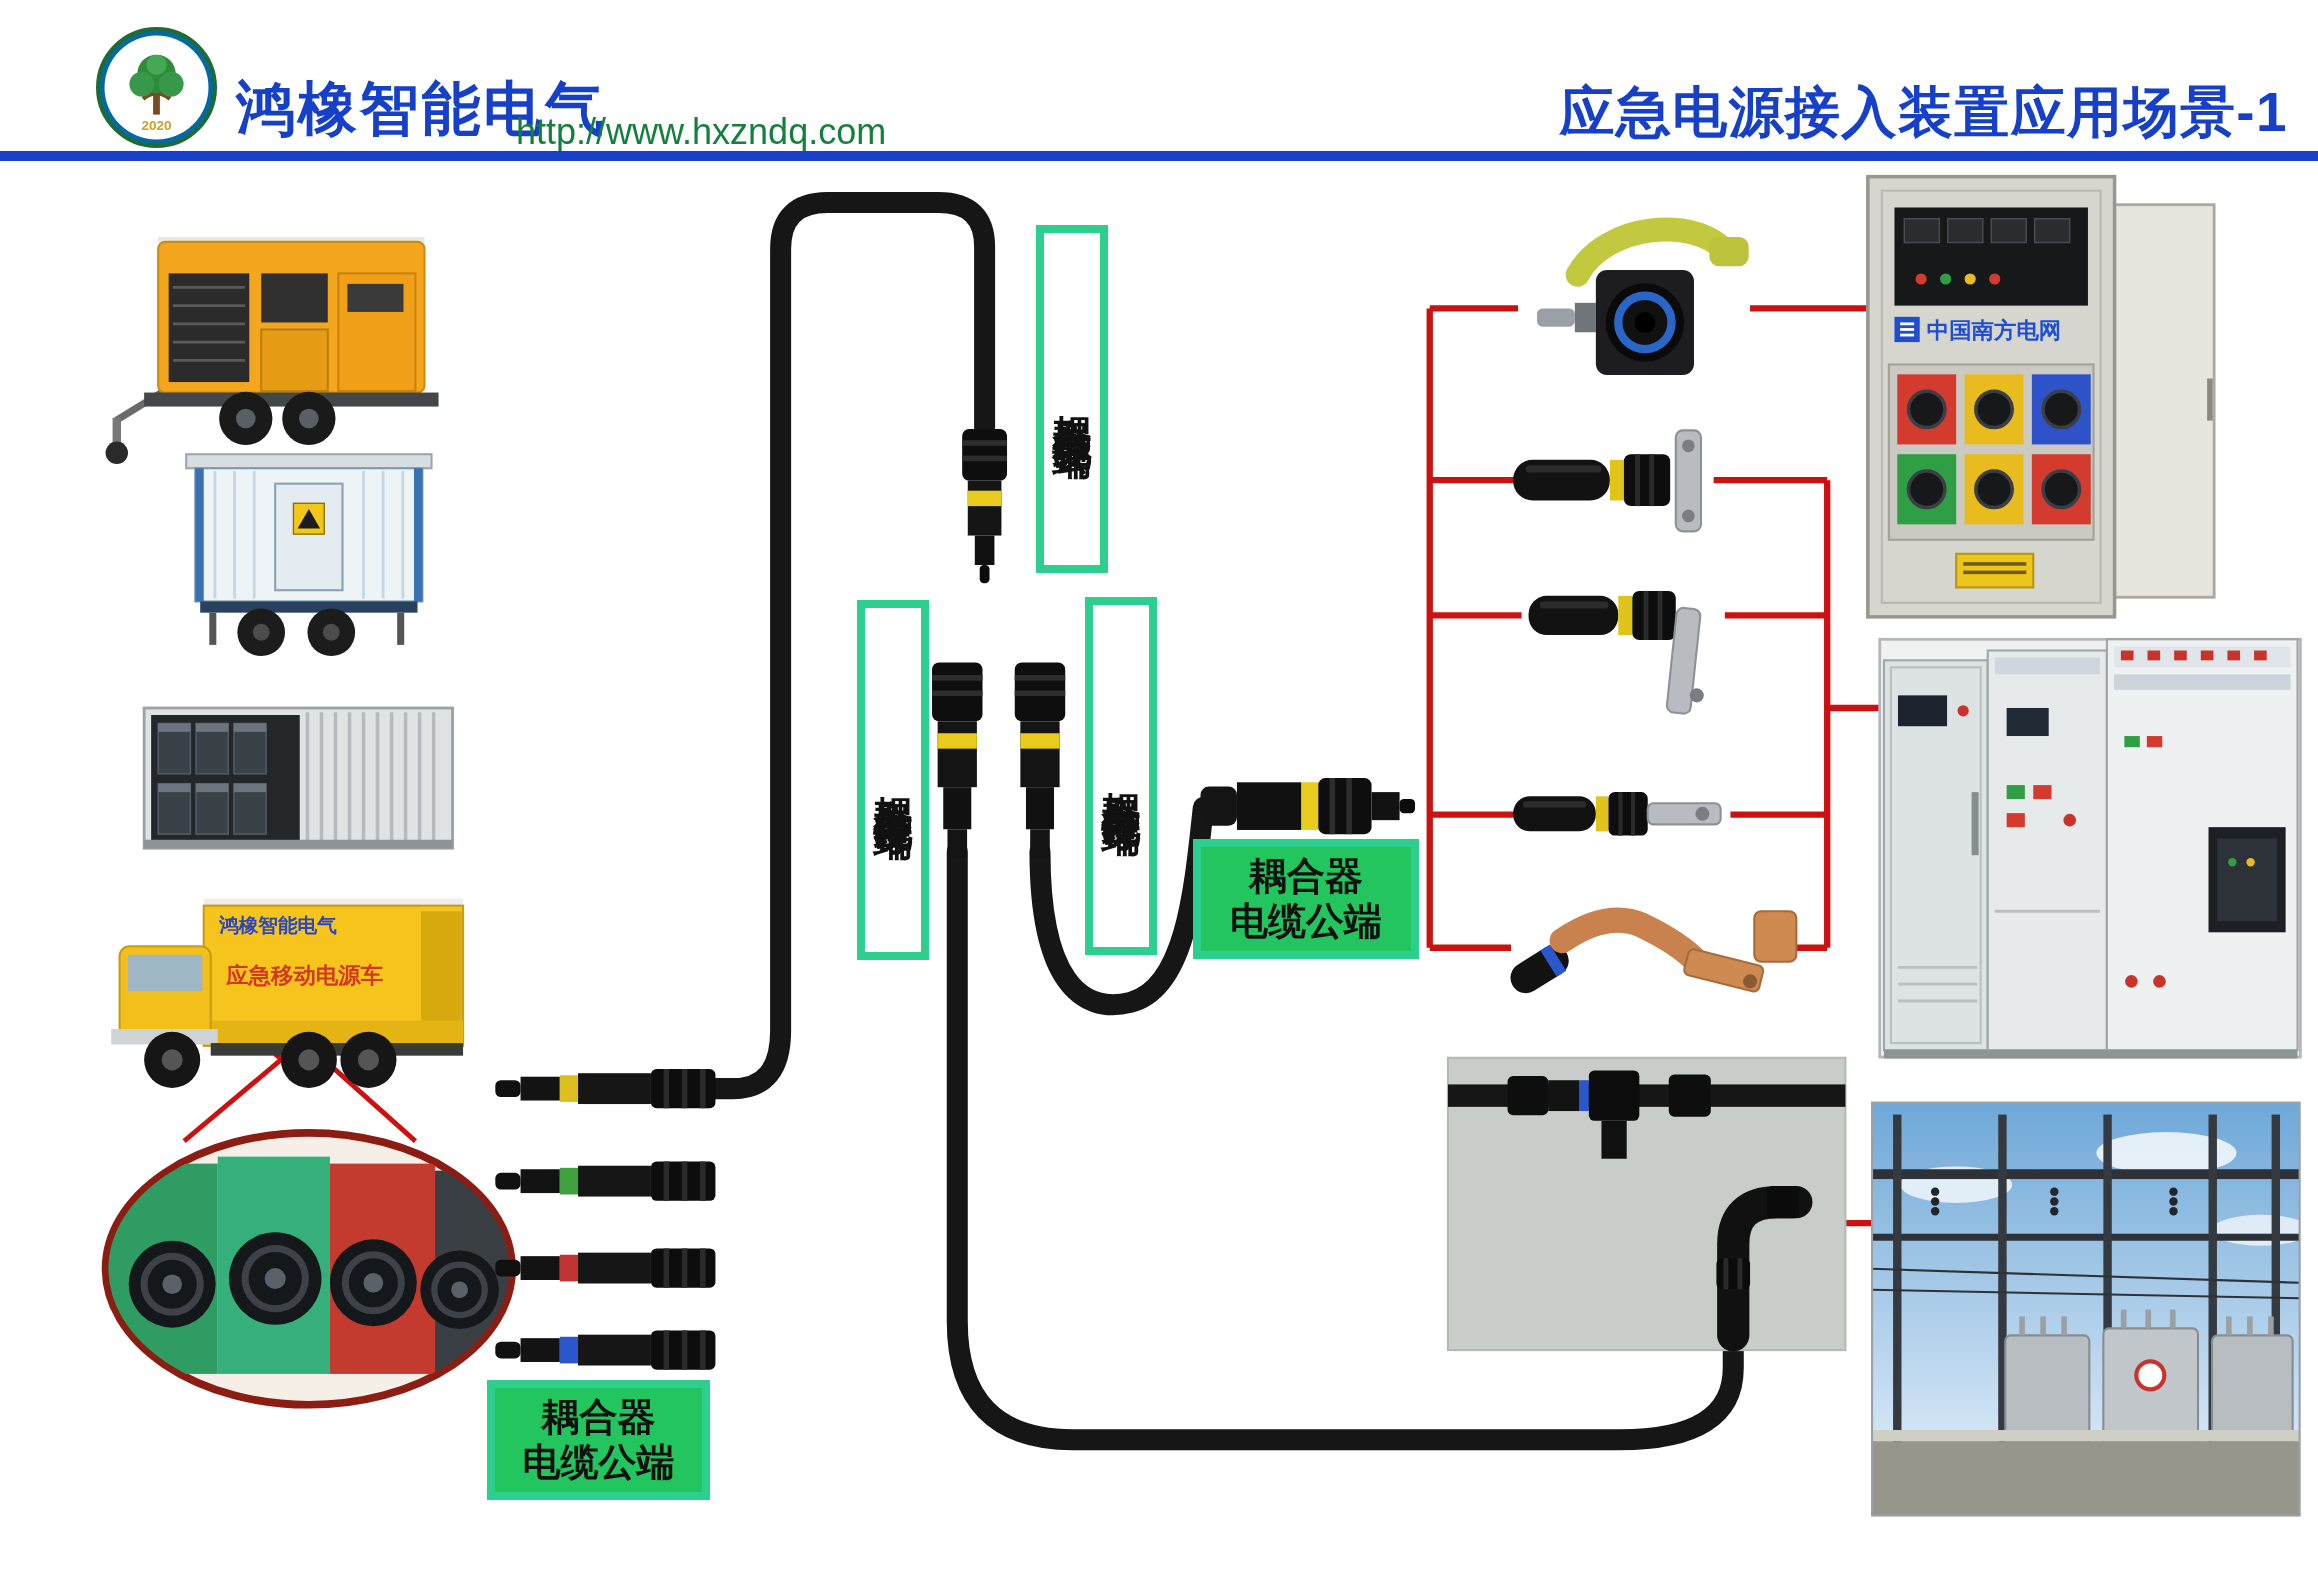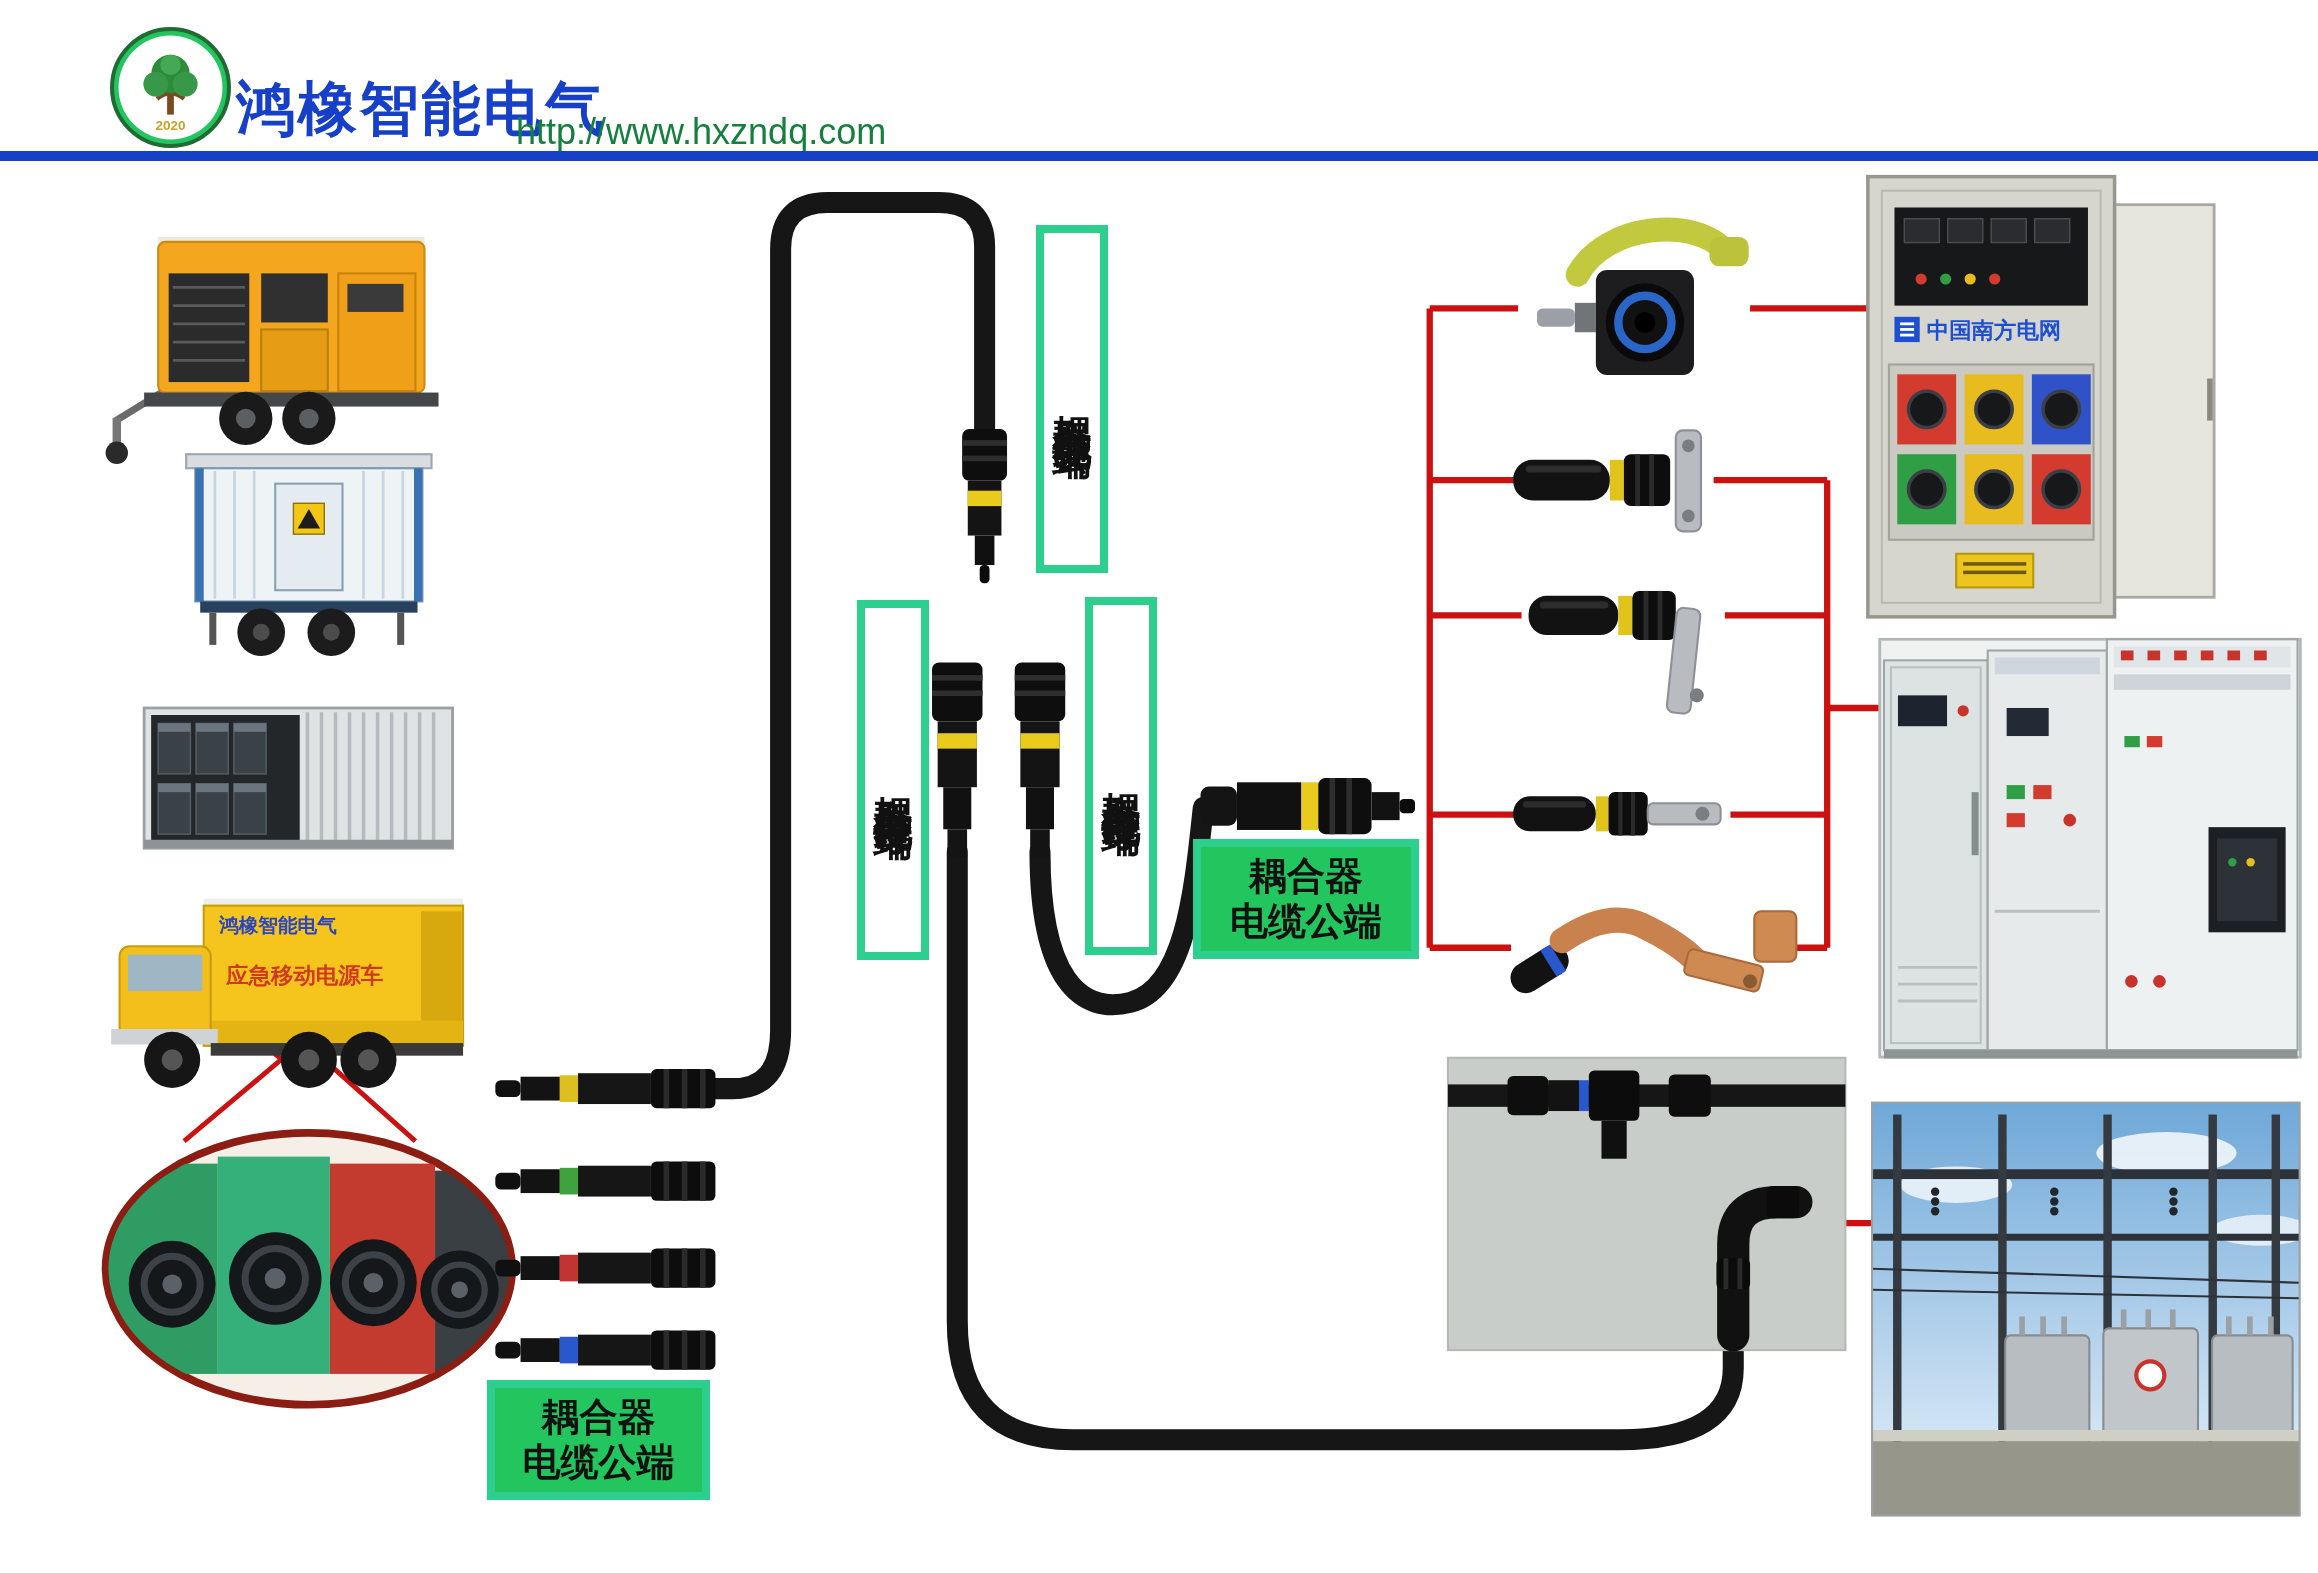--- a/index.html
+++ b/index.html
@@ -2,22 +2,22 @@
 <html style="font-size:11.2px"><head>
 <meta charset="utf-8">
 <style>
   * { box-sizing: border-box; margin: 0; padding: 0; }
   body { background: #ffffff; font-family: "Liberation Sans", sans-serif; }
   .page { position: relative; width: 2319px; height: 1573px; background: #fff; overflow: hidden; }
 
   
   .header { position: absolute; left: 0; top: 0; width: 2319px; height: 163px; background: #fff; }
   .header-bar { position: absolute; left: 0; top: 151px; width: 2319px; height: 9.8px; background: #1740c8; }
-  .logo { position: absolute; left: 110px; top: 27px; width: 121px; height: 121px; border-radius: 50%;
-          border: 4.9px solid #1f6b33; background: #22c55e; }
+  .logo { position: absolute; left: 96px; top: 27px; width: 121px; height: 121px; border-radius: 50%;
+          border: 4.9px solid #1f6b33; background: #0369a1; }
   .logo svg { width: 100%; height: 100%; }
   .company-name { position: absolute; left: 236px; top: 70px; font-size: 59px; font-weight: bold; color: #1740c8; letter-spacing: 2.8px; }
   .website { position: absolute; left: 516px; top: 111px; font-size: 36px; color: #15803d; }
   .page-title { position: absolute; right: 31px; top: 76px; font-size: 55px; font-weight: bold; color: #1740c8; letter-spacing: 1.4px; }
 
   
   .vlabel { position: absolute; width: 72px; background: #fff; border: 8.4px solid #2ccf8e;
             display: flex; align-items: center; justify-content: center;
             writing-mode: vertical-rl; text-orientation: upright;
             font-size: 39px; font-weight: bold; color: #111; letter-spacing: 4.2px; }
@@ -40,20 +40,21 @@
         <path d="M38,60 Q50,50 62,60" stroke="#7a4a21" stroke-width="4" fill="none"></path>
         <circle cx="50" cy="38" r="17" fill="#2e8b3a"></circle>
         <circle cx="37" cy="47" r="11" fill="#37984a"></circle>
         <circle cx="63" cy="47" r="11" fill="#37984a"></circle>
         <circle cx="50" cy="30" r="9" fill="#45a855"></circle>
         <text x="50" y="88" text-anchor="middle" font-size="12" font-weight="bold" fill="#c9a227">2020</text>
       </svg>
     </div>
     <div class="company-name">鸿橡智能电气</div>
     <div class="website">http://www.hxzndq.com</div>
+    <div class="page-title">应急电源接入装置应用场景-1</div>
     <div class="header-bar"></div>
   </div>
 
   <svg class="diagram-svg" width="2319" height="1573" viewBox="0 0 3307 2244">
     <defs>
       <linearGradient id="skyGrad" x1="0" y1="0" x2="0" y2="1">
         <stop offset="0" stop-color="#6fa8d8"></stop>
         <stop offset="1" stop-color="#eaf3fb"></stop>
       </linearGradient>
       <clipPath id="ovalClip">

